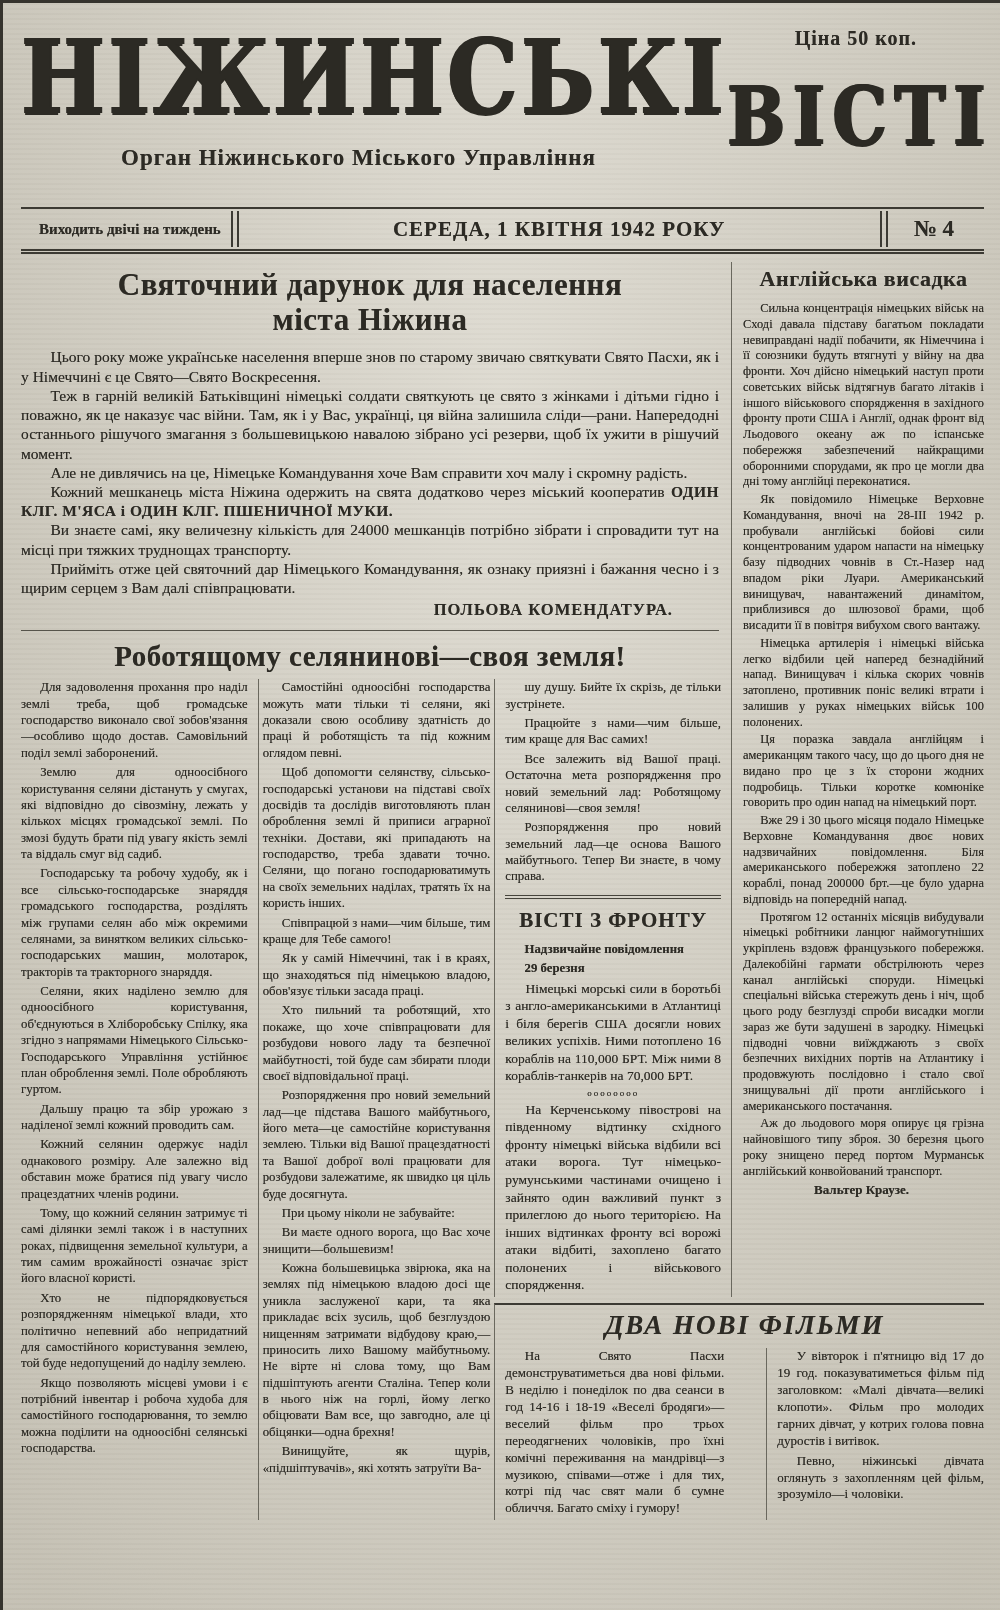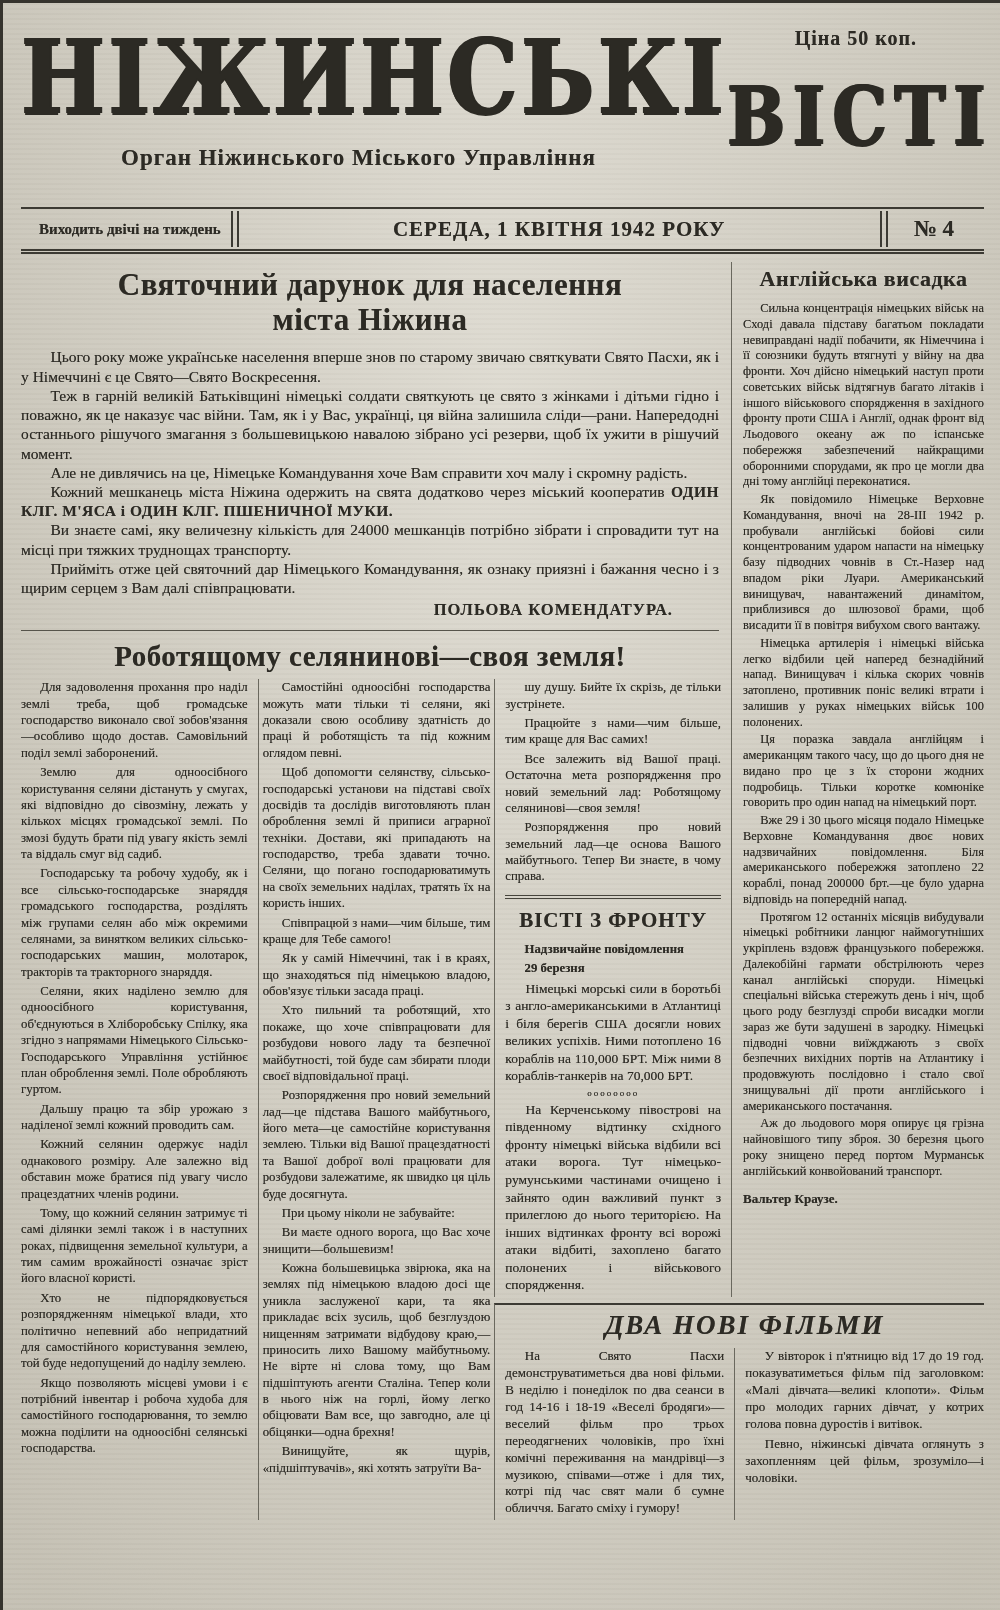--- a/index.html
+++ b/index.html
@@ -91,25 +91,25 @@
   .front-news { border-top:4px double #46443c; margin-top:10px; padding-top:9px; }
   .fn-title { text-align:center; font-weight:bold; font-size:21px; letter-spacing:1px; margin:0 0 8px; }
   .fn-sub { text-align:center; font-weight:bold; font-size:14.5px; line-height:1.25; margin:0; }
   .fn-sub2 { text-align:center; font-weight:bold; font-size:14.5px; margin:0 0 7px; }
   .front-news .paras p { font-size:13.5px; line-height:1.3; }
   .fn-sep { text-align:center; font-size:9px; letter-spacing:2px; margin:3px 0; }
 
   
   .sb-title { text-align:center; font-weight:bold; font-size:22px; margin:4px 0 9px; letter-spacing:0.5px; }
   .sidebar .paras p { font-size:12.4px; line-height:1.27; text-align:justify; text-indent:1.4em; margin:0 0 2px; }
-  .sb-sig { text-align:left; font-weight:bold; font-size:13px; margin-top:12px; padding-right:4px; }
+  .sb-sig { text-align:center; font-weight:bold; font-size:13px; margin-top:3px; padding-right:4px; }
 
   
   .films-title { text-align:center; font-weight:bold; font-style:italic; font-size:27px; letter-spacing:2px; margin:2px 0 7px; }
-  .films-cols { display:grid; grid-template-columns:229px 1fr; }
+  .films-cols { display:grid; grid-template-columns:229px 1fr;gap:32px; }
   .films-left { padding-right:10px; }
   .films-right { border-left:1px solid #6a685e; padding-left:10px; }
   .films .paras p { font-size:13px; line-height:1.3; text-align:justify; text-indent:1.5em; margin:0 0 3px; }
 </style>
 </head>
 <body>
 
 <div class="page">
 
   <div class="masthead">

